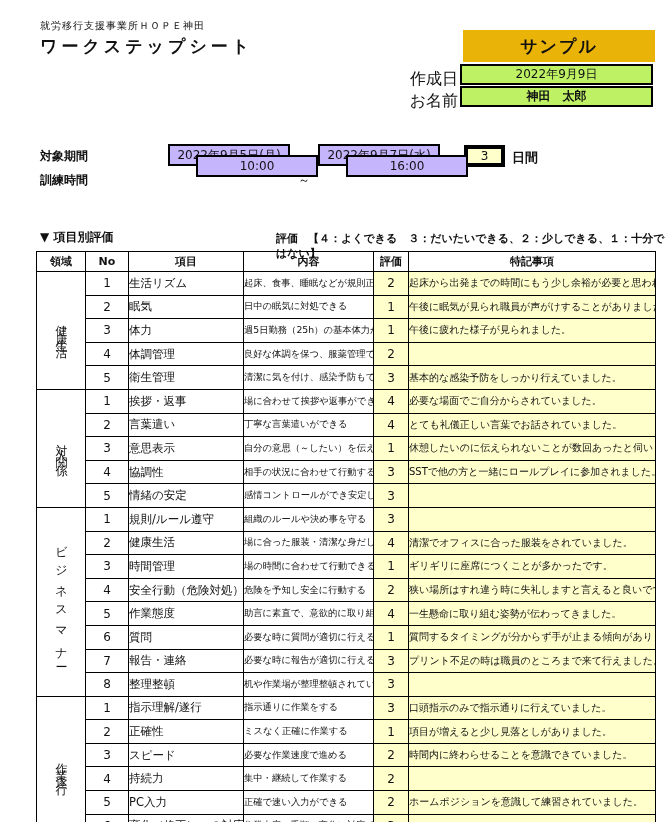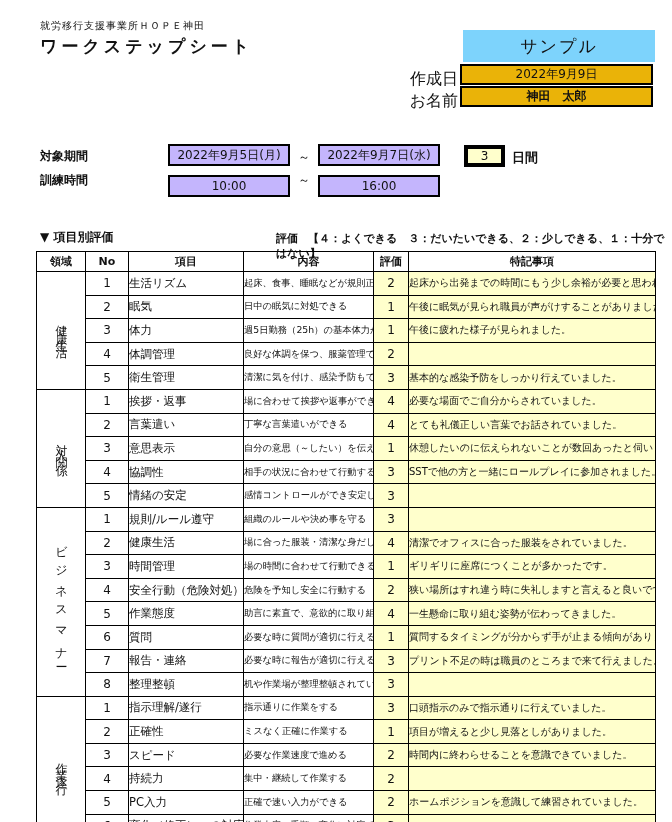--- a/index.html
+++ b/index.html
@@ -10,47 +10,47 @@
     color: #111111;
     overflow: hidden;
   }
   .abs { position: absolute; }
 
   
   .org-name { left: 40px; top: 19px; font-size: 10px; letter-spacing: 1px; }
   .sheet-title { left: 40px; top: 35px; font-size: 17px; font-weight: bold; letter-spacing: 4px; }
   .sample-box {
     left: 463px; top: 30px; width: 192px; height: 32px;
-    background: #7dd3fc; display: flex; align-items: center; justify-content: center;
-    font-size: 17px; font-weight: normal; letter-spacing: 2px;
+    background: #eab308; display: flex; align-items: center; justify-content: center;
+    font-size: 17px; font-weight: bold; letter-spacing: 2px;
   }
   .field-label { font-size: 16px; font-weight: normal; text-align: right; width: 62px; }
   .created-label { left: 396px; top: 69px; }
   .name-label { left: 396px; top: 91px; }
   .field-box {
     left: 460px; width: 189px; height: 17px;
-    background: #eab308; border: 2.5px solid #000;
+    background: #bef264; border: 2.5px solid #000;
     display: flex; align-items: center; justify-content: center;
     font-size: 12px;
   }
   .created-box { top: 64px; }
   .name-box { top: 85.5px; font-weight: bold; }
 
   
   .period-label { font-size: 12px; font-weight: bold; text-align: center; }
   .target-period-label { left: 40px; top: 148px; }
   .training-time-label { left: 40px; top: 172px; }
   .period-box {
     width: 118px; height: 18px;
     background: #c4b5fd; border: 2.5px solid #000;
     display: flex; align-items: center; justify-content: center;
     font-size: 12px;
   }
   .pb-r1 { top: 144px; }
-  .pb-r2 { top: 175px; }
+  .pb-r2 { top: 155px; margin-left: 28px; }
   .pb-from { left: 168px; }
   .pb-to { left: 318px; }
   .tilde { font-size: 12px; }
   .tilde-1 { left: 298px; top: 149px; }
   .tilde-2 { left: 298px; top: 172px; }
   .days-box {
     left: 464px; top: 145px; width: 33px; height: 14px;
     background: #ffffcc; border: 4px solid #000;
     display: flex; align-items: center; justify-content: center;
     font-size: 12px;

